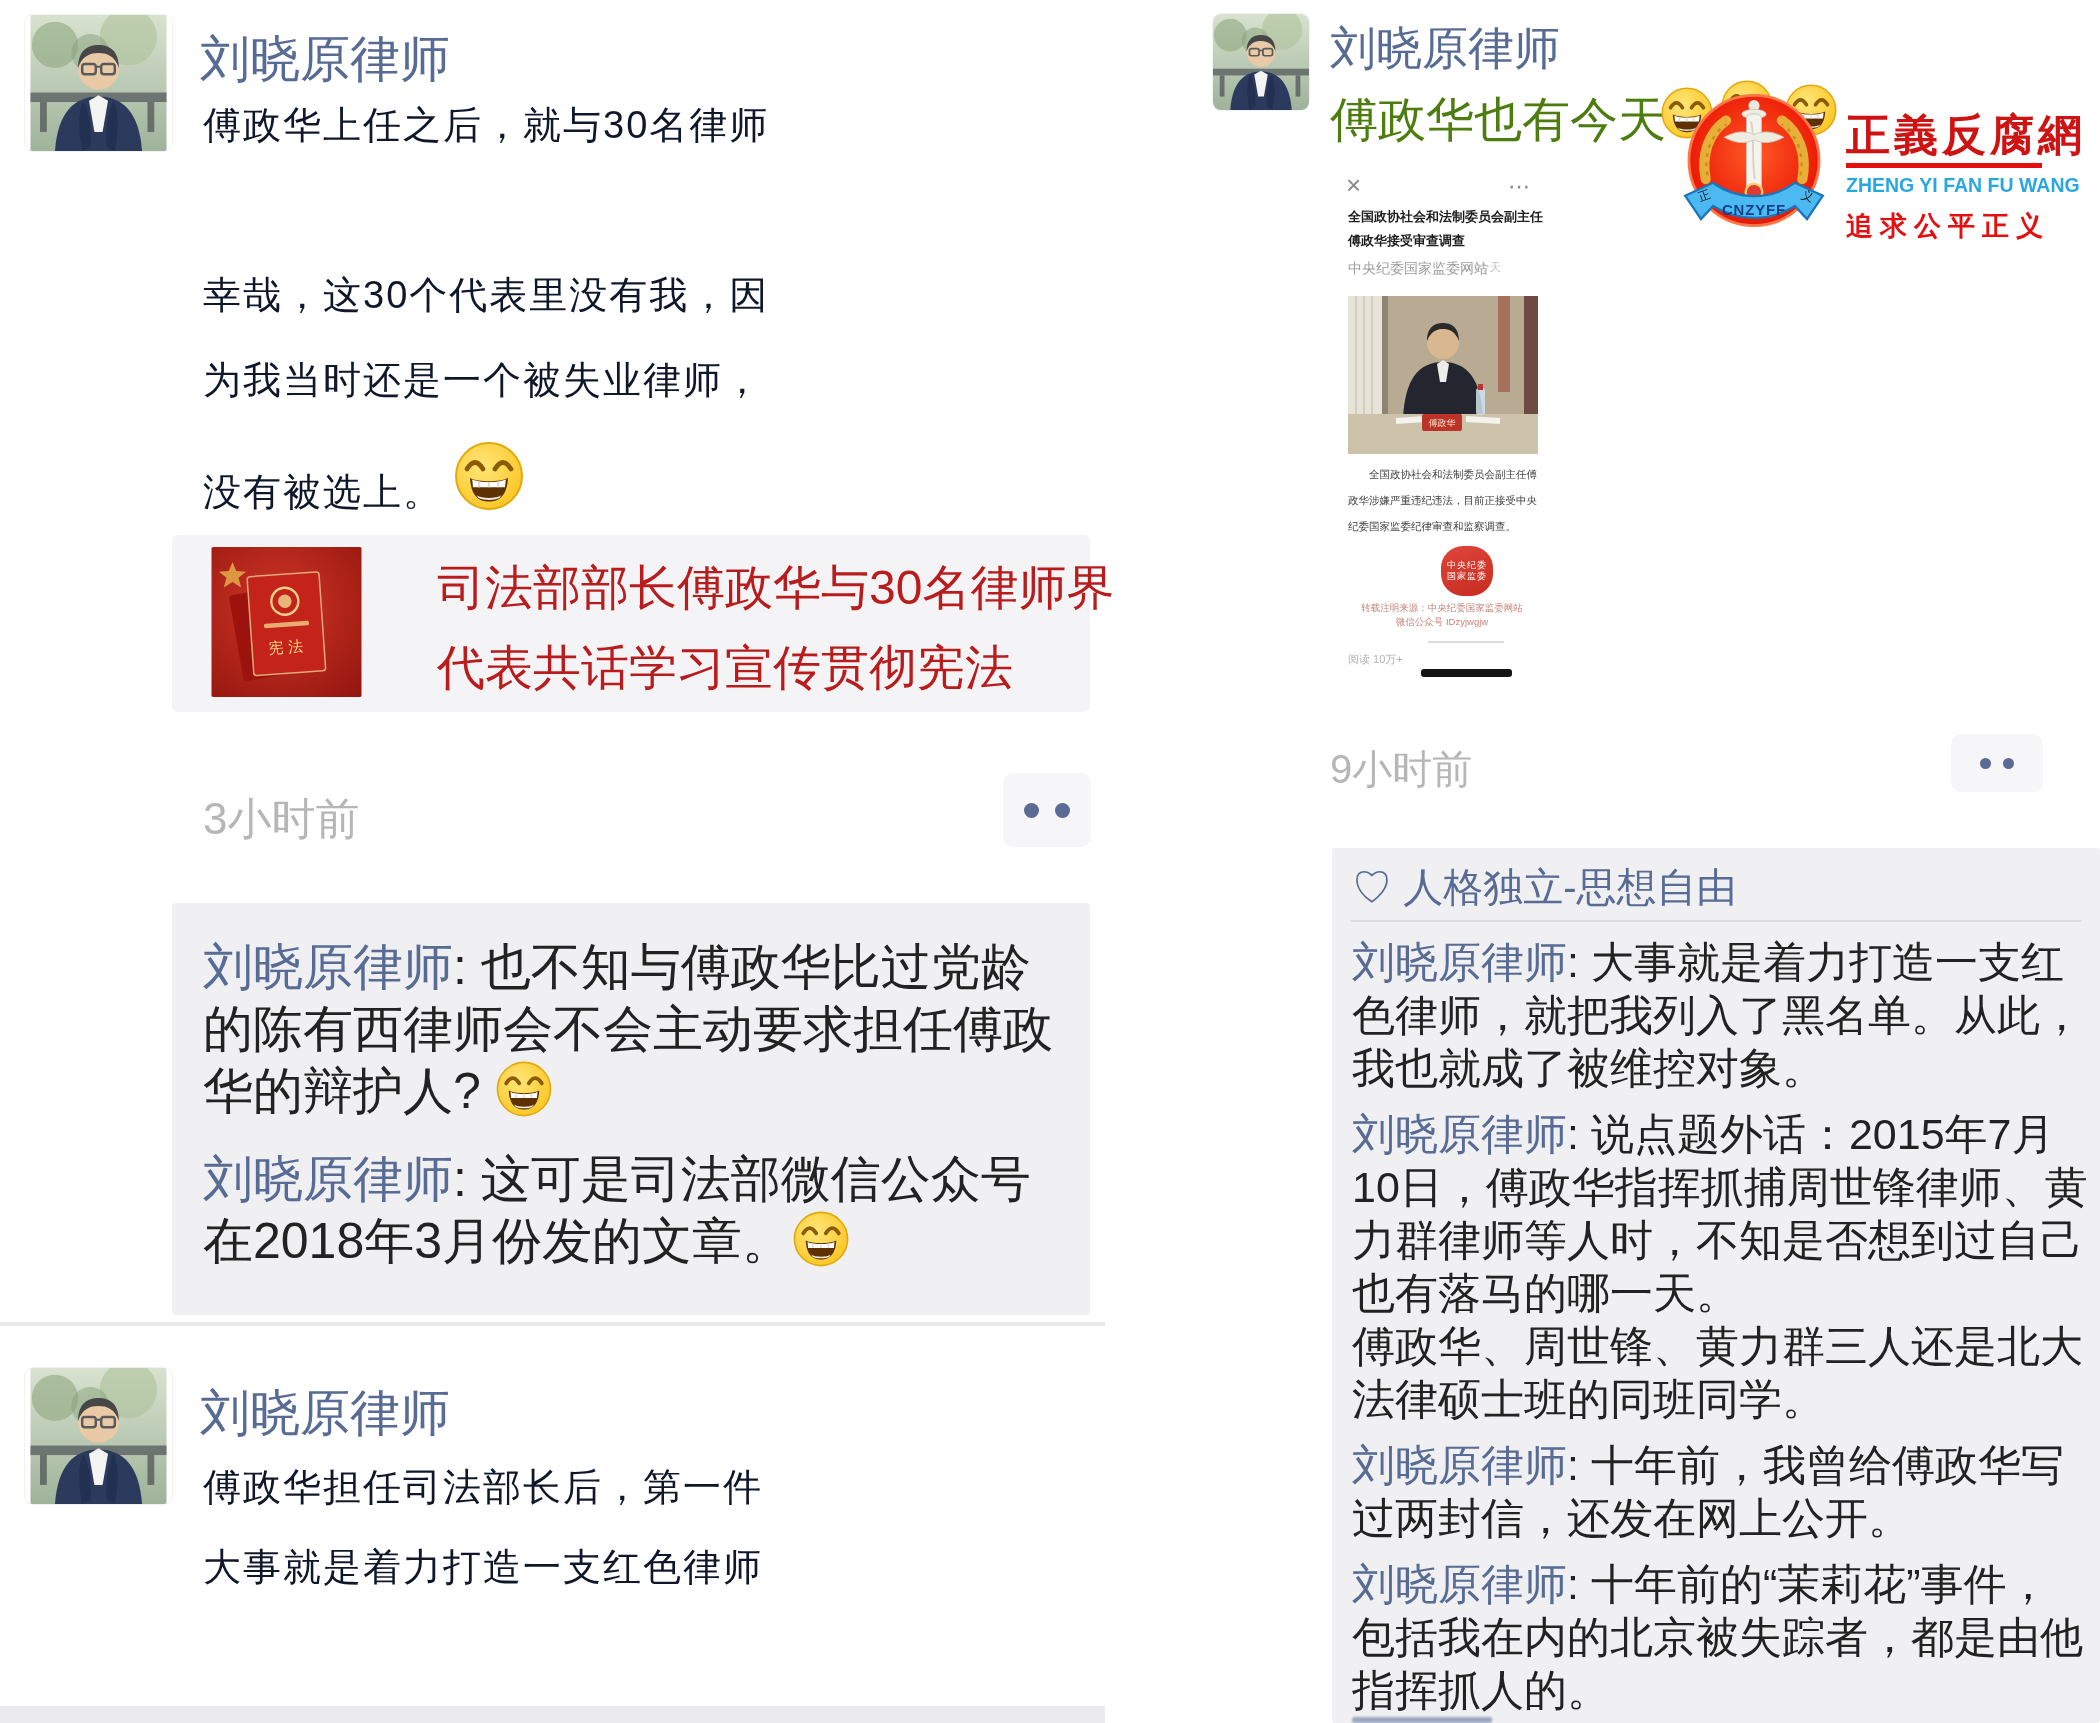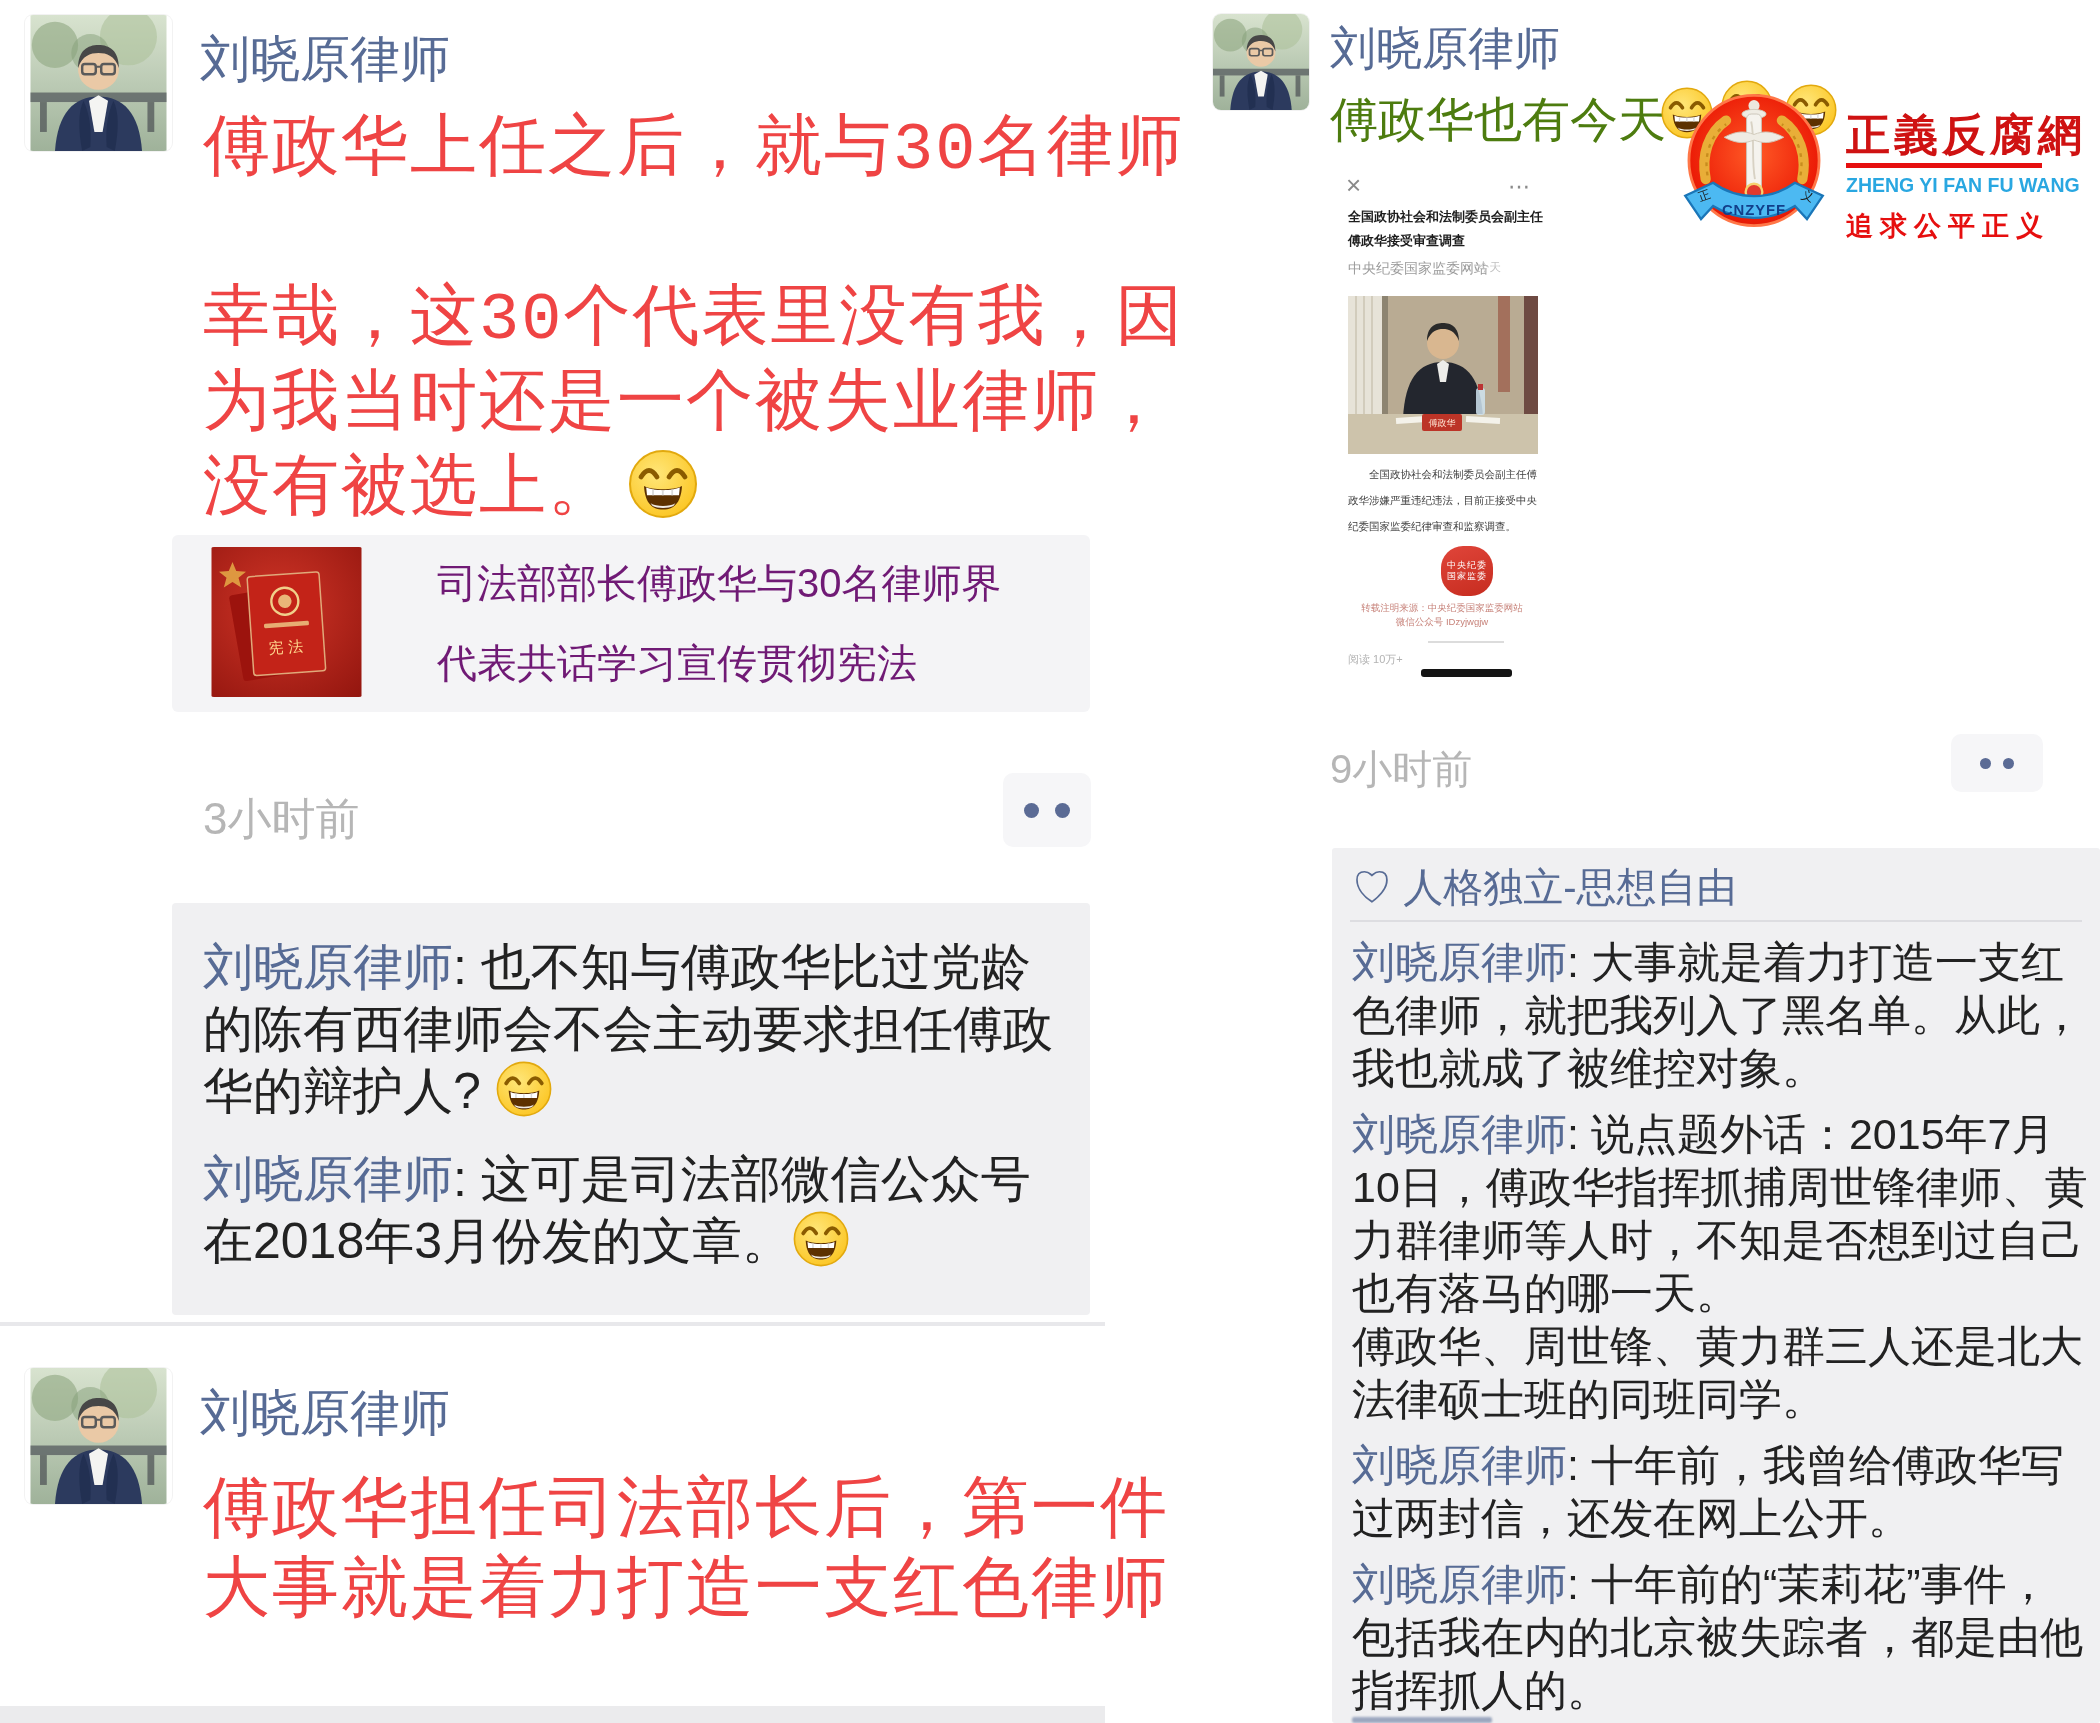--- a/index.html
+++ b/index.html
@@ -3,23 +3,23 @@
 <meta charset="utf-8">
 <style>
   html,body{margin:0;padding:0;background:#ffffff;}
   .canvas{position:relative;width:2100px;height:1723px;background:#ffffff;overflow:hidden;
           font-family:"Liberation Sans",sans-serif;color:#1c1c1c;}
   .abs{position:absolute;}
   .nowrap{white-space:nowrap;}
   .name{color:#576b95;font-weight:500;}
   .avatar-fr{border-radius:8px;overflow:hidden;box-shadow:0 0 0 1px rgba(0,0,0,.05);}
   
-  .lp-line{position:absolute;left:203px;font-size:67px;letter-spacing:2px;color:#ef4444;white-space:nowrap;font-family:Liberation Mono, monospace;}
+  .lp-line{position:absolute;left:203px;font-size:38px;letter-spacing:2px;color:#0f172a;white-space:nowrap;}
   .link-card{position:absolute;left:172px;top:535px;width:918px;height:177px;background:#f4f4f6;border-radius:6px;}
-  .lc-title{position:absolute;font-size:40px;color:#701a75;white-space:nowrap;}
+  .lc-title{position:absolute;font-size:48px;color:#b91c1c;white-space:nowrap;}
   .timestamp{color:#b6b6b6;}
   .more-btn{position:absolute;background:#f6f6f8;border-radius:10px;display:flex;align-items:center;justify-content:center;gap:16px;}
   .dot{width:15px;height:15px;border-radius:50%;background:#5b6b95;}
   .cblock{position:absolute;background:#f0f0f2;border-radius:4px;}
   .lcom{position:absolute;left:203px;top:936px;width:860px;font-size:50px;line-height:62px;color:#222;}
   .lcom p{margin:0 0 26px 0;}
   .rcom{position:absolute;left:1352px;top:936px;width:740px;font-size:43px;line-height:53px;color:#222;}
   .rcom p{margin:0 0 13px 0;}
   .grin{display:inline-block;vertical-align:-16%;}
   .divider{position:absolute;background:#e8e8eb;}

